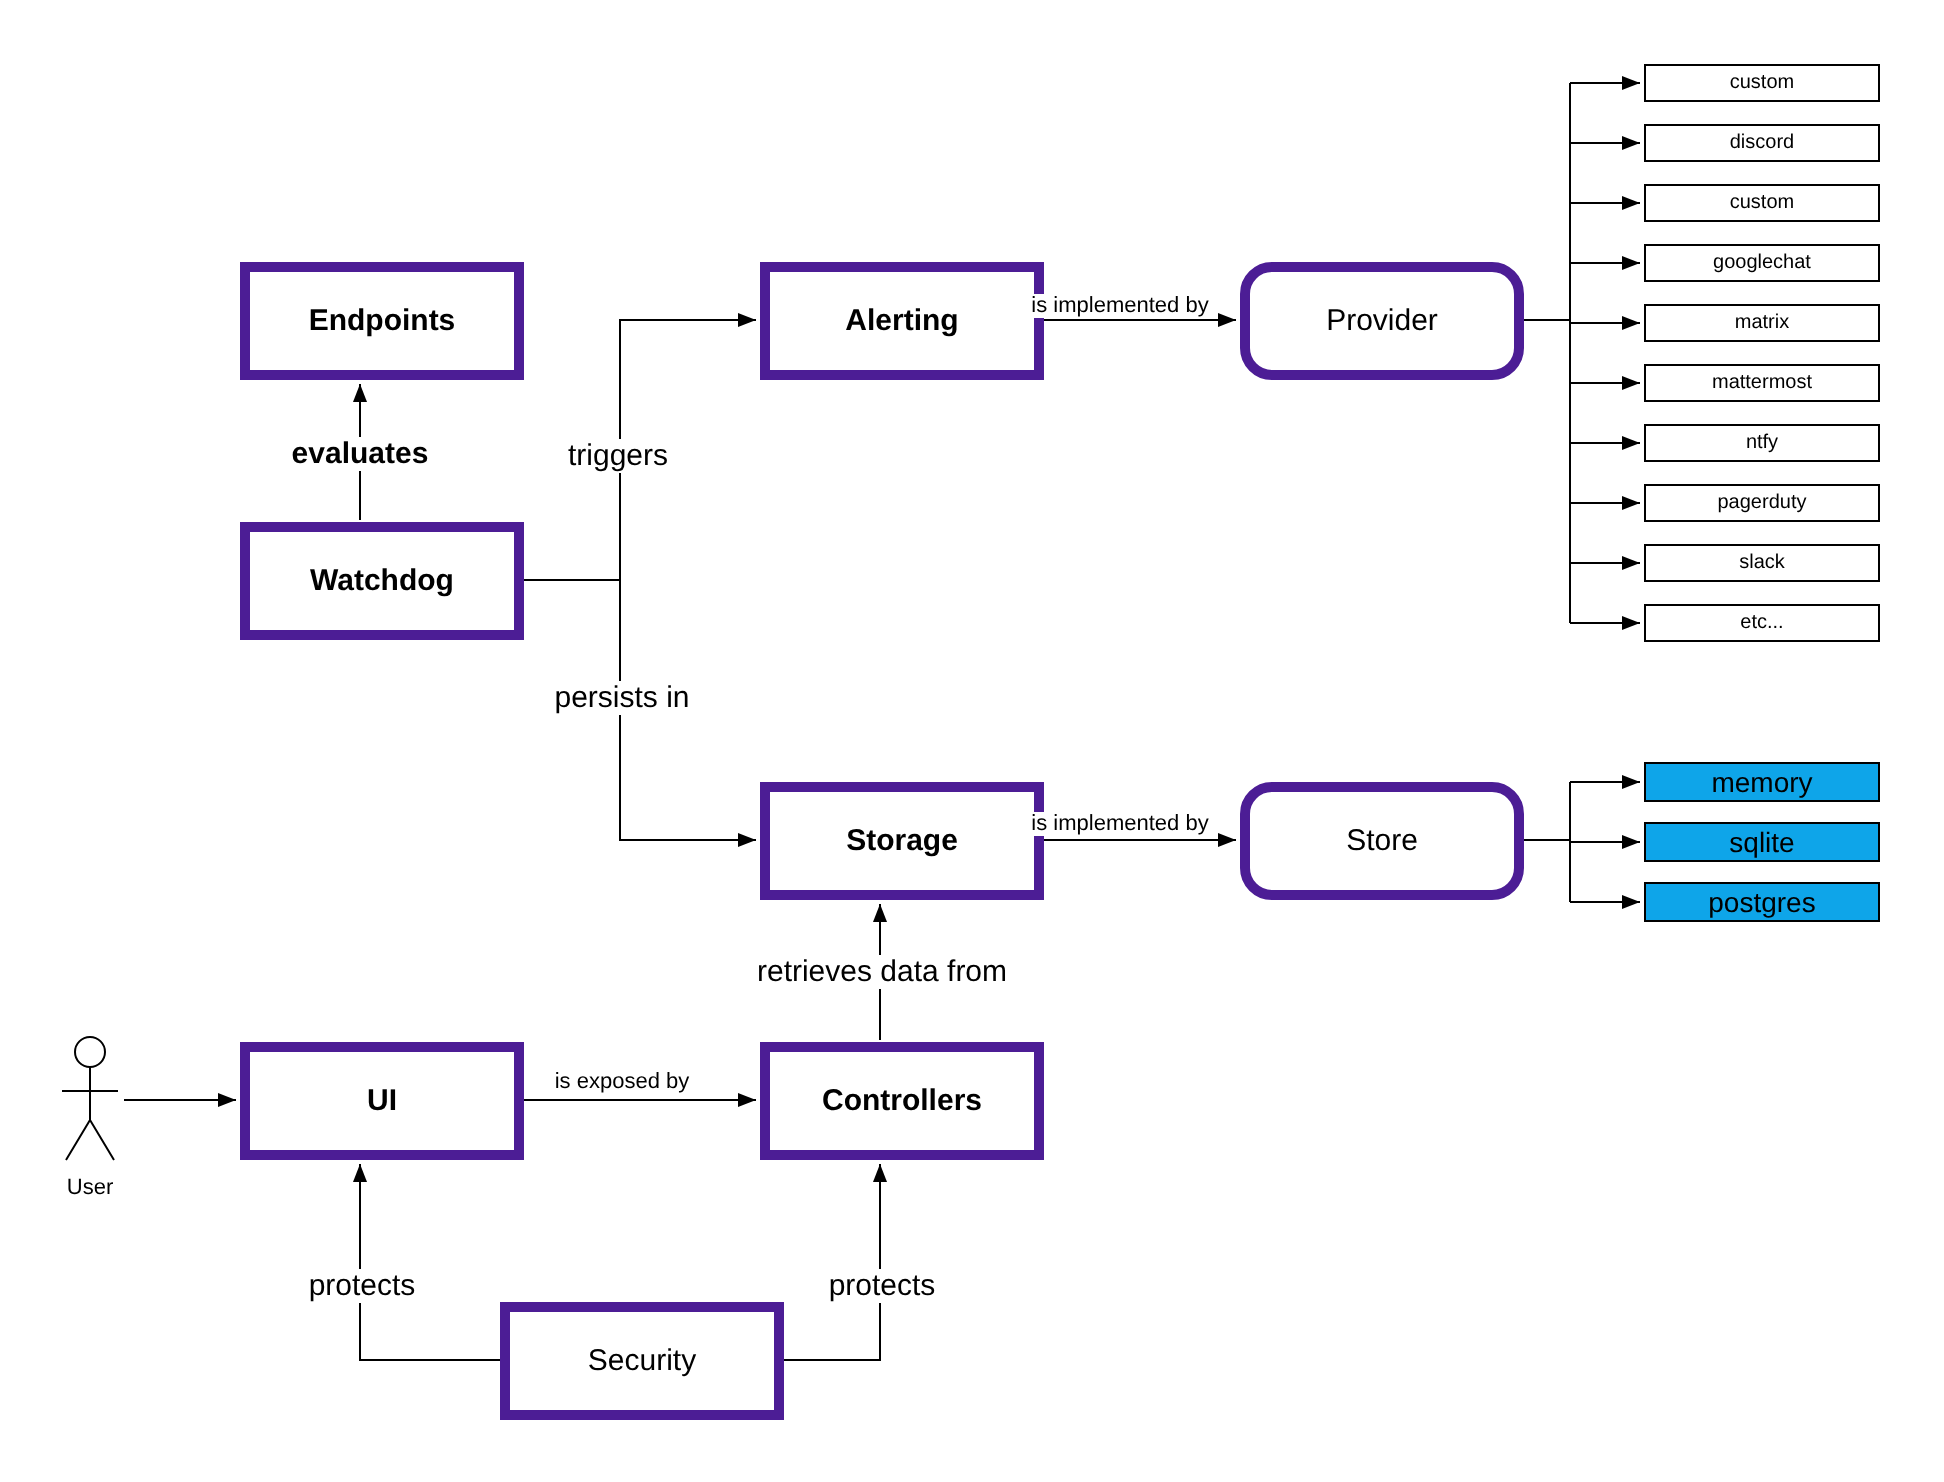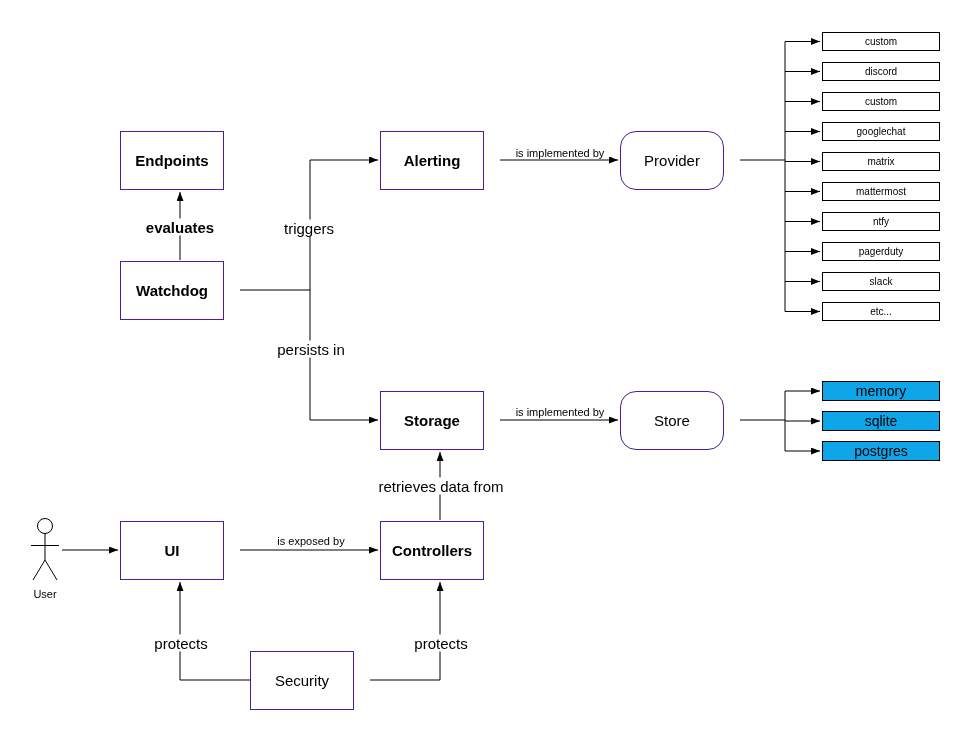--- a/index.html
+++ b/index.html
@@ -1,22 +1,22 @@
 <!DOCTYPE html>
 <html><head>
 <meta charset="utf-8">
 <style>
   * { margin:0; padding:0; box-sizing:border-box; }
   html,body { background:#ffffff; }
   body { font-family:"Liberation Sans", sans-serif; color:#000; }
   .canvas { position:relative; width:972px; height:741px; background:#ffffff; overflow:hidden; }
   svg.edges { position:absolute; left:0; top:0; width:972px; height:741px; }
   .node {
-    position:absolute; width:104px; height:59px;
-    border:1px solid #4c1d95; background:#fff;
+    position:absolute; width:142px; height:59px;
+    border:5px solid #4c1d95; background:#fff;
     display:flex; align-items:center; justify-content:center;
     font-size:15px; text-align:center;
   }
   .node.bold { font-weight:bold; }
   .node.rounded { border-radius:16px; }
   .impl {
     position:absolute; left:822px; width:118px; height:19px;
     border:1px solid #000; background:#fff;
     display:flex; align-items:center; justify-content:center;
     font-size:10px;

